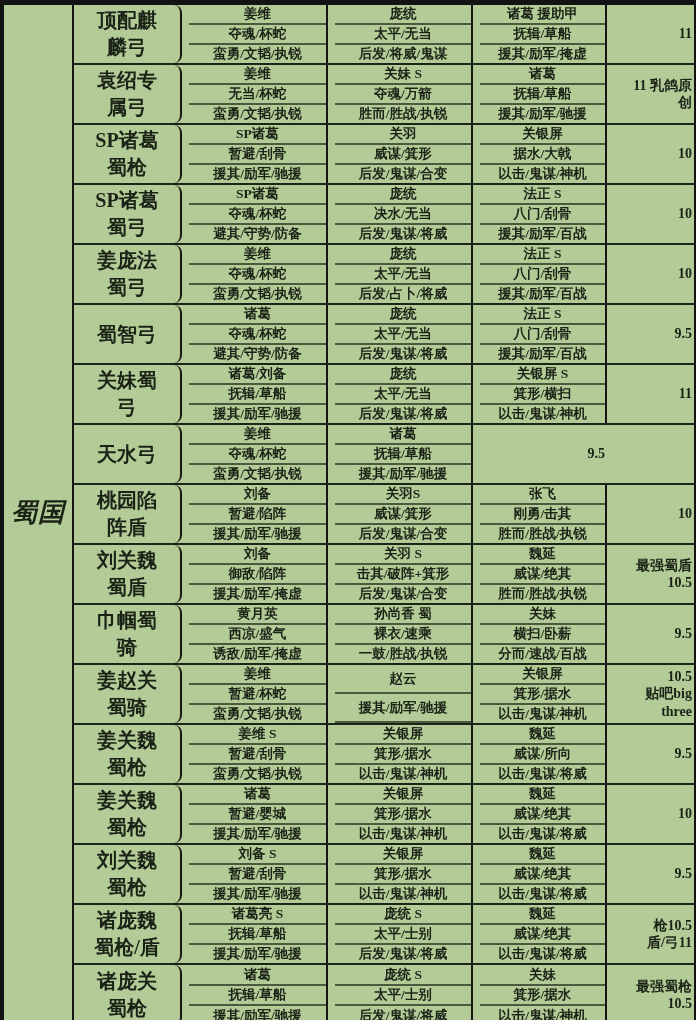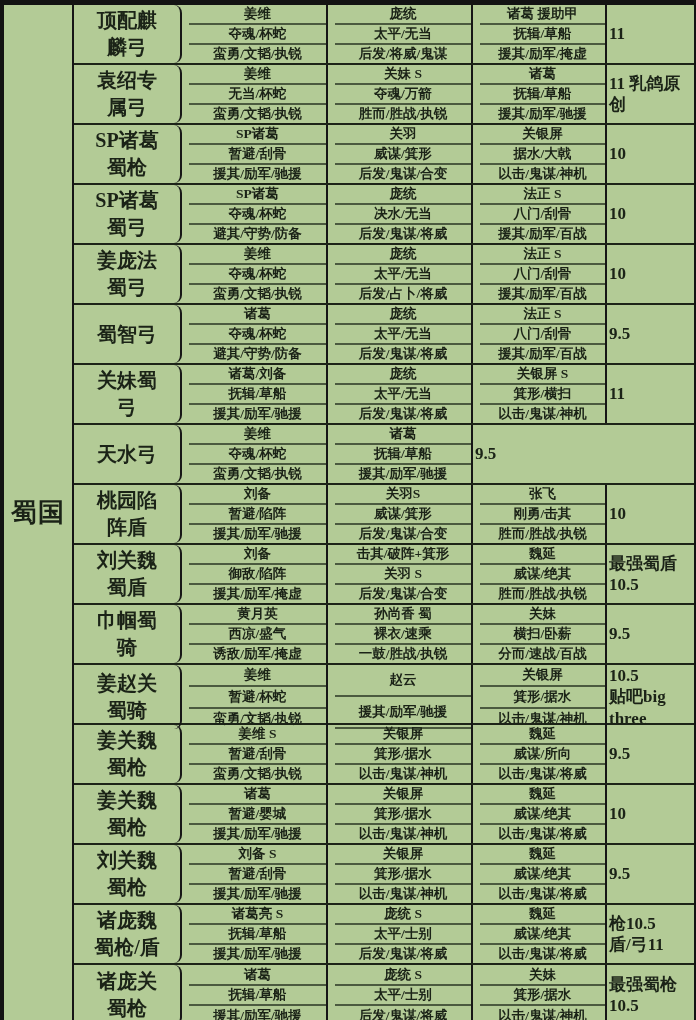--- a/index.html
+++ b/index.html
@@ -14,21 +14,21 @@
     overflow:hidden;
     display:flex;
     font-family:"Liberation Serif","DejaVu Serif",serif;
     font-weight:bold;
     color:#1b2317;
   }
   .kingdom-col{
     width:70px;flex:0 0 70px;
     box-sizing:border-box;
     border-right:2px solid #161616;
-    display:flex;align-items:center;justify-content:center;
+    display:flex;align-items:center;justify-content:center;font-style:italic;
   }
   .kingdom-label{font-size:26px;letter-spacing:1px;}
   .blocks{flex:1;display:flex;flex-direction:column;}
   .block{
     height:60px;flex:0 0 60px;
     box-sizing:border-box;
     border-bottom:2px solid #1d2418;
     display:grid;
     grid-template-columns:108px 146px 145px 134px 1fr;
   }
@@ -46,22 +46,22 @@
   }
   .sub{
     flex:1;
     display:flex;align-items:center;justify-content:center;
     font-size:13.5px;line-height:1;
     box-sizing:border-box;
     white-space:nowrap;
   }
   .sub:nth-child(1),.sub:nth-child(2){border-bottom:2px solid #4b5a3f;}
   .rating-cell{
-    display:flex;flex-direction:column;align-items:flex-start;justify-content:center;
-    font-size:17px;text-align:center;line-height:1.25;
+    display:flex;flex-direction:column;align-items:flex-end;justify-content:center;
+    font-size:14px;text-align:center;line-height:1.25;
     padding:0 2px;
   }
 </style>
 </head>
 <body>
 
 <div class="sheet">
   <div class="kingdom-col">
     <span class="kingdom-label">蜀国</span>
   </div>
@@ -261,22 +261,22 @@
   </div>
 
   <div class="block">
     <div class="name-cell">刘关魏蜀盾</div>
     <div class="char-col">
           <div class="sub">刘备</div>
           <div class="sub">御敌/陷阵</div>
           <div class="sub">援其/励军/掩虚</div>
         </div>
     <div class="char-col">
+          <div class="sub">关羽 S</div>
           <div class="sub">击其/破阵+箕形</div>
-          <div class="sub">关羽 S</div>
           <div class="sub">后发/鬼谋/合变</div>
         </div>
     <div class="char-col">
           <div class="sub">魏延</div>
           <div class="sub">威谋/绝其</div>
           <div class="sub">胜而/胜战/执锐</div>
         </div>
     <div class="rating-cell">
           <div>最强蜀盾</div>
           <div>10.5</div>

